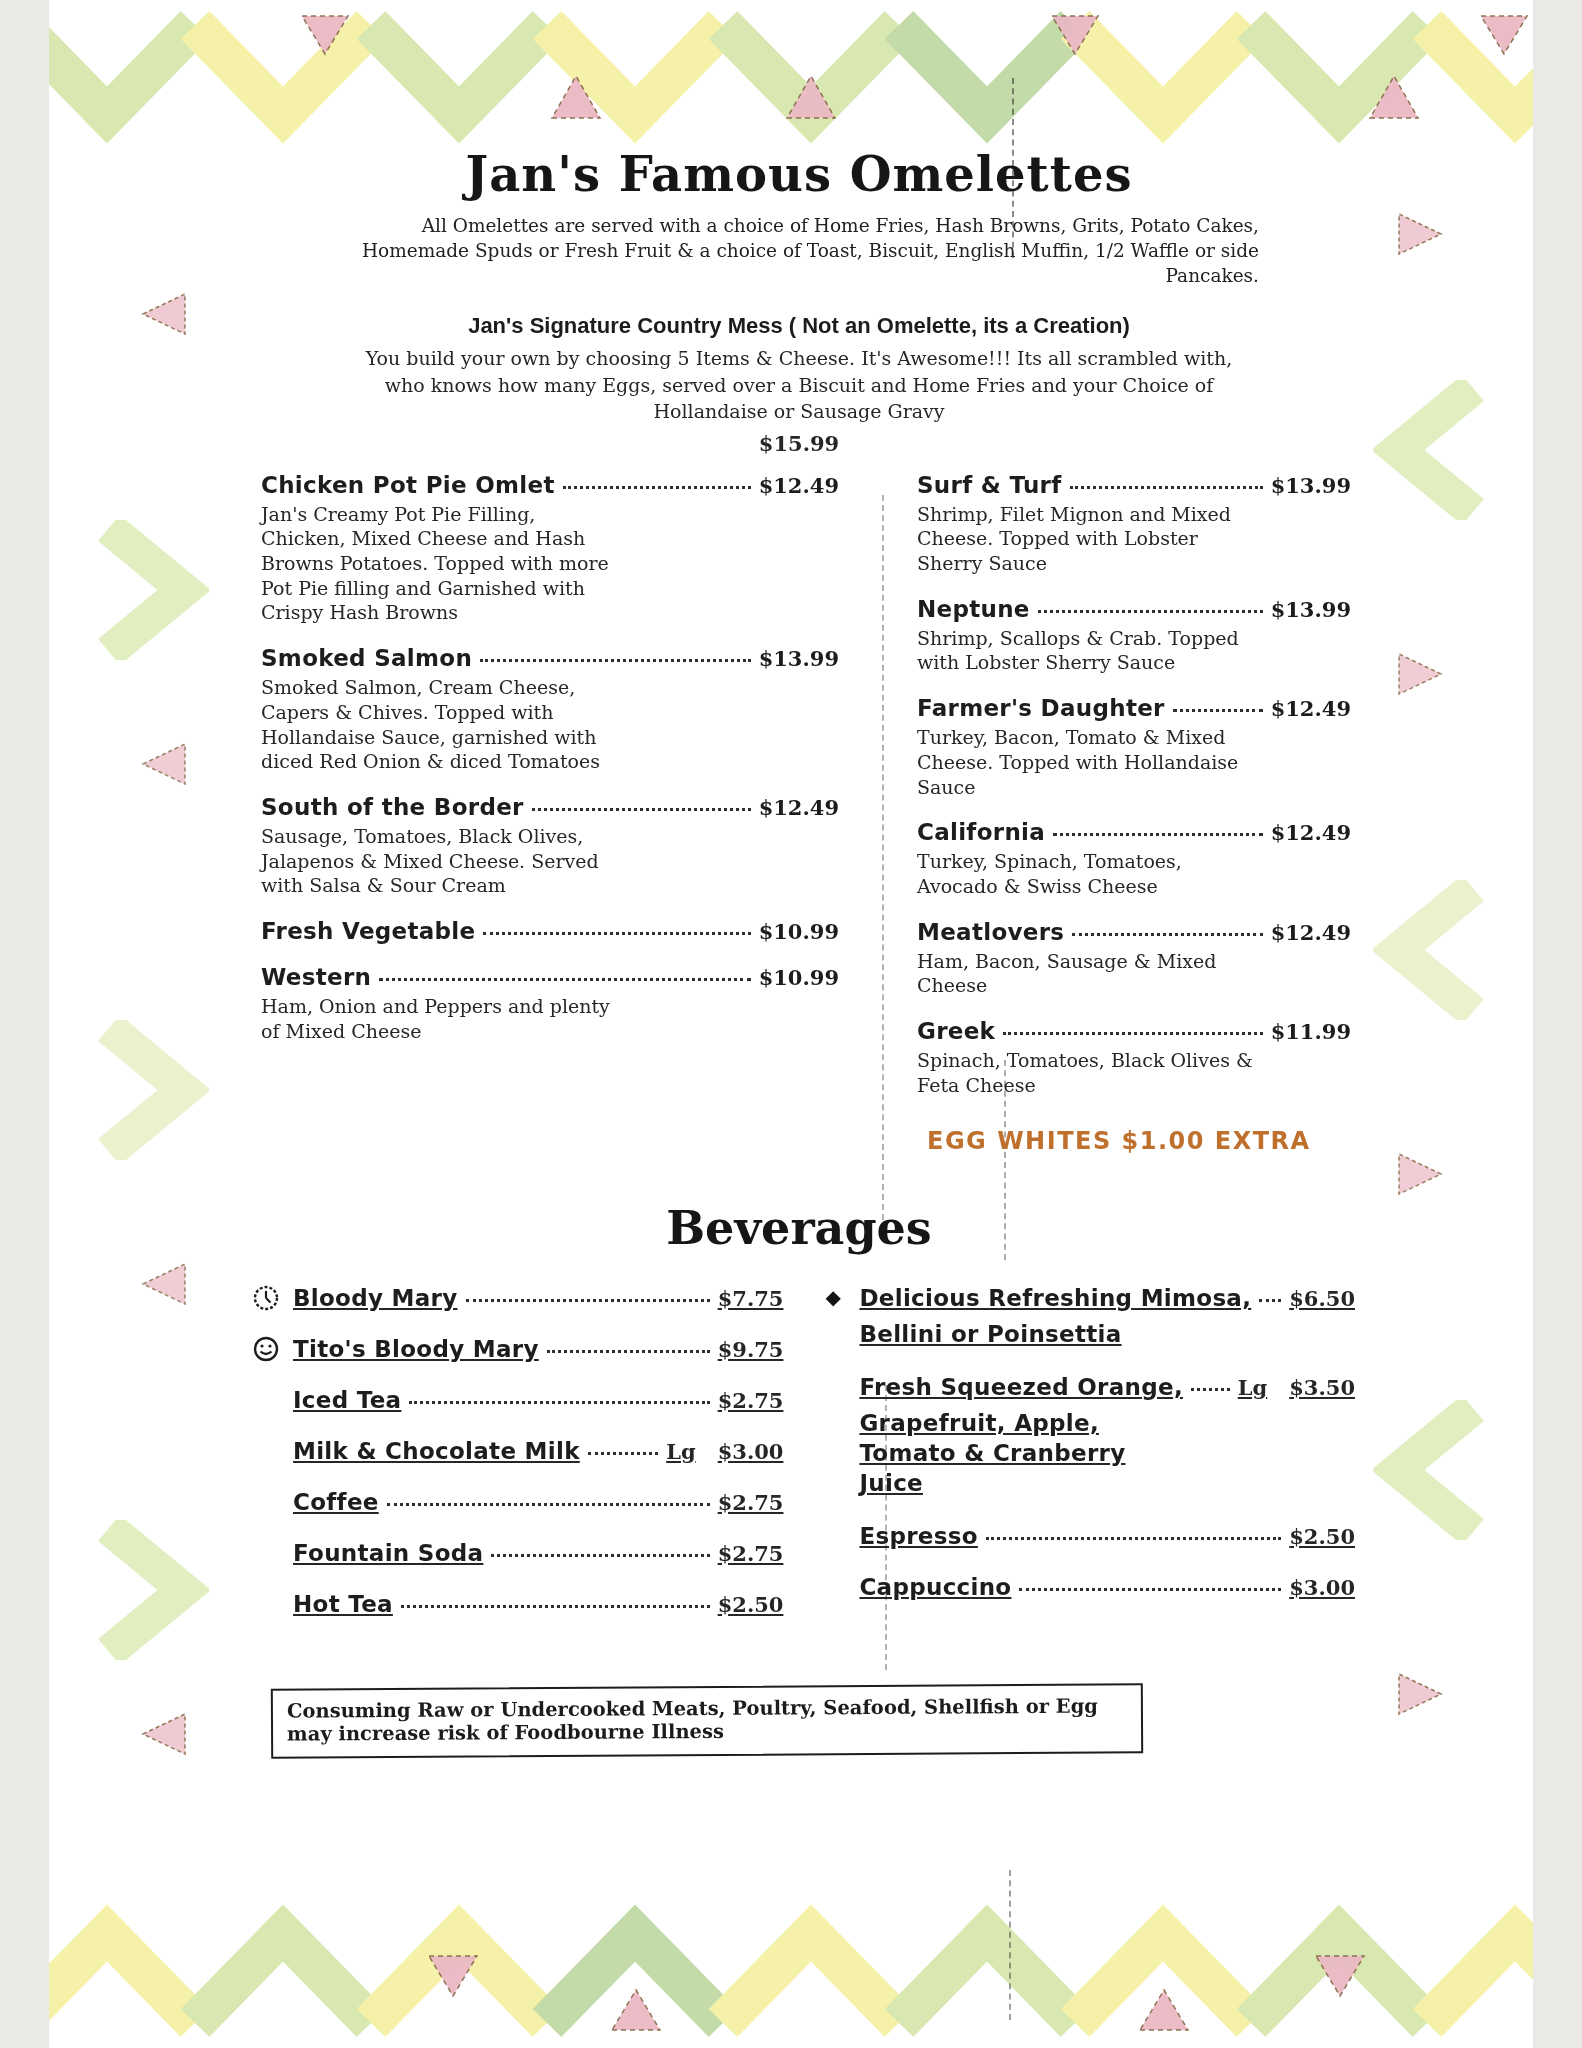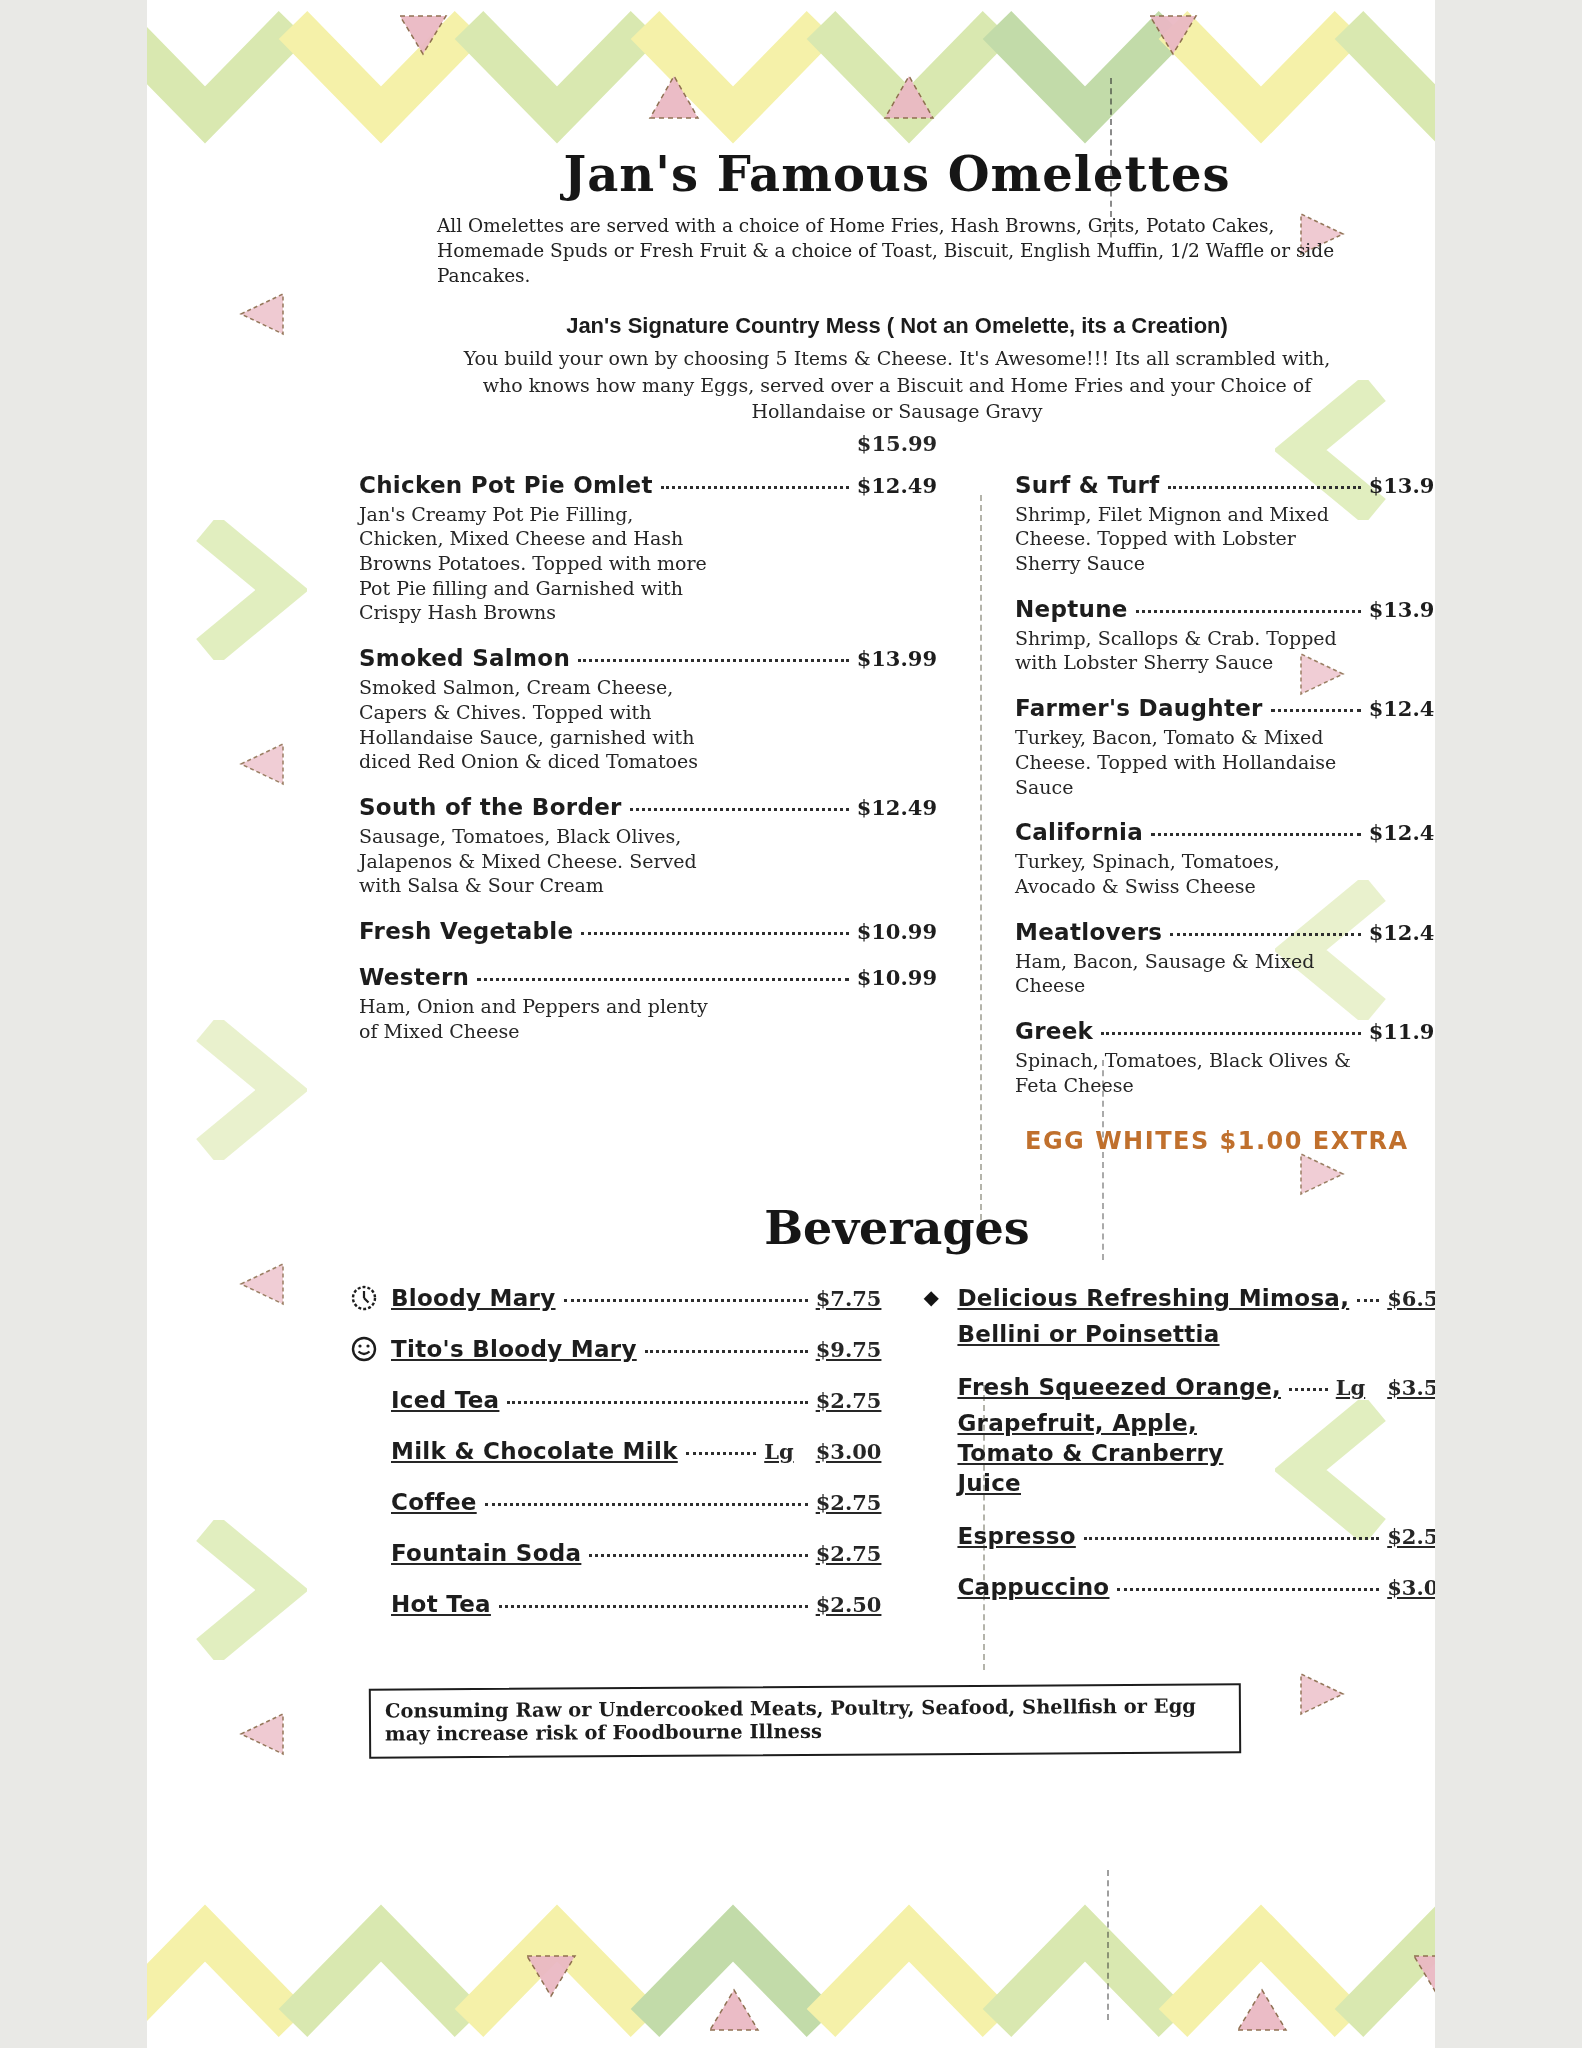--- a/index.html
+++ b/index.html
@@ -1,32 +1,32 @@
 <!DOCTYPE html>
 <html><head>
 <meta charset="utf-8">
 <style>
   html,body { margin:0; padding:0; background:#e9e9e6; }
   .page {
-    position:relative; width:1288px; height:2048px; margin:0 auto;
+    position:relative; width:1484px; height:2048px; margin:0 auto;
     background:#ffffff; overflow:hidden;
     font-family:"DejaVu Serif", serif; color:#262626;
   }
   
   .border-svg { position:absolute; left:0; pointer-events:none; }
   .border-top { top:0; }
   .border-bottom { bottom:0; }
   .side-deco { position:absolute; pointer-events:none; }
   
   .fold-line { position:absolute; border-left:2px dashed #2d2d2d; opacity:.55; width:0; }
   .col-divider { position:absolute; border-left:2px dashed #6b6b5a; opacity:.5; width:0; }
   
   .content { position:absolute; left:180px; top:146px; width:1140px; }
   .title { text-align:center; font-family:"DejaVu Serif",serif; font-weight:bold; font-size:48px; letter-spacing:1px; color:#161616; }
-  .subtitle { margin:12px auto 16px; max-width:920px; text-align:left; font-size:18.5px; line-height:1.35; color:#222; }
+  .subtitle { margin:12px auto 16px; max-width:920px; text-align:right; font-size:18.5px; line-height:1.35; color:#222; }
   .sig-title { margin-top:24px; text-align:center; font-family:Liberation Sans, sans-serif; font-weight:bold; font-size:22px; color:#1c1c1c; }
   .sig-desc { margin:6px auto 0; max-width:900px; text-align:center; font-size:19px; line-height:1.4; }
   .sig-price { text-align:center; font-weight:bold; font-size:21px; margin-top:6px; }
   .columns { display:flex; margin-top:16px; }
   .col-left { width:640px; box-sizing:border-box; padding-left:32px; padding-right:30px; }
   .col-right { flex:1; box-sizing:border-box; padding-left:48px; padding-right:18px; }
   .o-item { margin-bottom:20px; }
   .o-row { display:flex; align-items:baseline; }
   .o-name { font-family:"DejaVu Sans",sans-serif; font-weight:bold; font-size:23px; letter-spacing:.3px; white-space:nowrap; color:#1d1d1d; }
   .leader { flex:1 1 auto; min-width:22px; border-bottom:3px dotted #2e2e2e; margin:0 8px; transform:translateY(-4px); }

